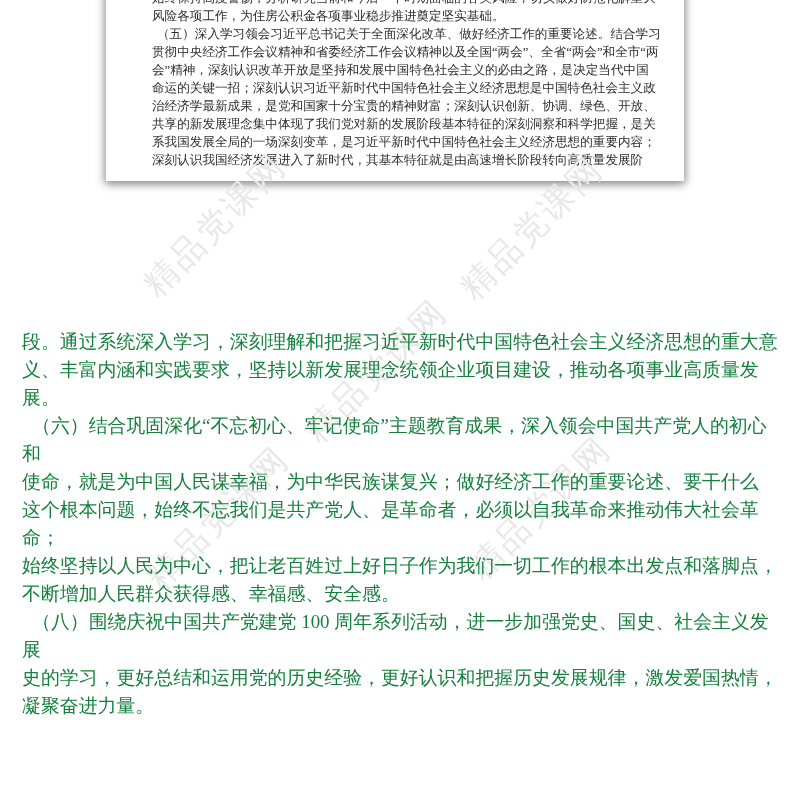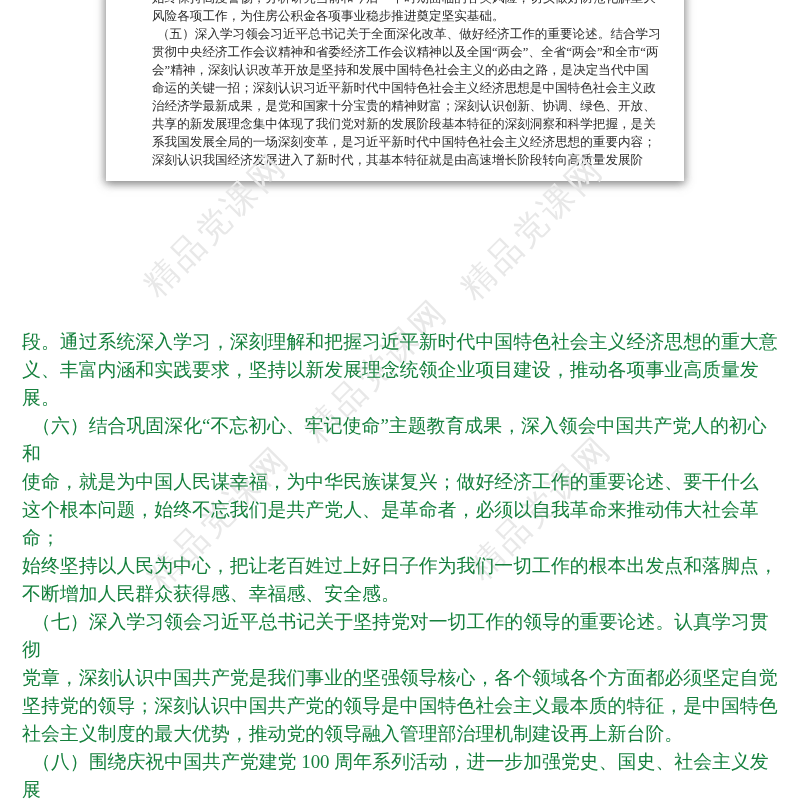--- a/index.html
+++ b/index.html
@@ -97,23 +97,19 @@
   </div>
 
   <div class="main-text">
     <p>段。通过系统深入学习，深刻理解和把握习近平新时代中国特色社会主义经济思想的重大意
 义、丰富内涵和实践要求，坚持以新发展理念统领企业项目建设，推动各项事业高质量发展。</p>
     <p class="para-indent">（六）结合巩固深化“不忘初心、牢记使命”主题教育成果，深入领会中国共产党人的初心和
 使命，就是为中国人民谋幸福，为中华民族谋复兴；做好经济工作的重要论述、要干什么
 这个根本问题，始终不忘我们是共产党人、是革命者，必须以自我革命来推动伟大社会革命；
 始终坚持以人民为中心，把让老百姓过上好日子作为我们一切工作的根本出发点和落脚点，
 不断增加人民群众获得感、幸福感、安全感。</p>
-    <p class="para-indent">（七）深入学习领会习近平总书记关于坚持党对一切工作的领导的重要论述。认真学习贯彻
-党章，深刻认识中国共产党是我们事业的坚强领导核心，各个领域各个方面都必须坚定自觉
-坚持党的领导；深刻认识中国共产党的领导是中国特色社会主义最本质的特征，是中国特色
-社会主义制度的最大优势，推动党的领导融入管理部治理机制建设再上新台阶。</p>
     <p class="para-indent">（八）围绕庆祝中国共产党建党 100 周年系列活动，进一步加强党史、国史、社会主义发展
 史的学习，更好总结和运用党的历史经验，更好认识和把握历史发展规律，激发爱国热情，
 凝聚奋进力量。</p>
 
   </div>
 
 </div>
 
 </body></html>

